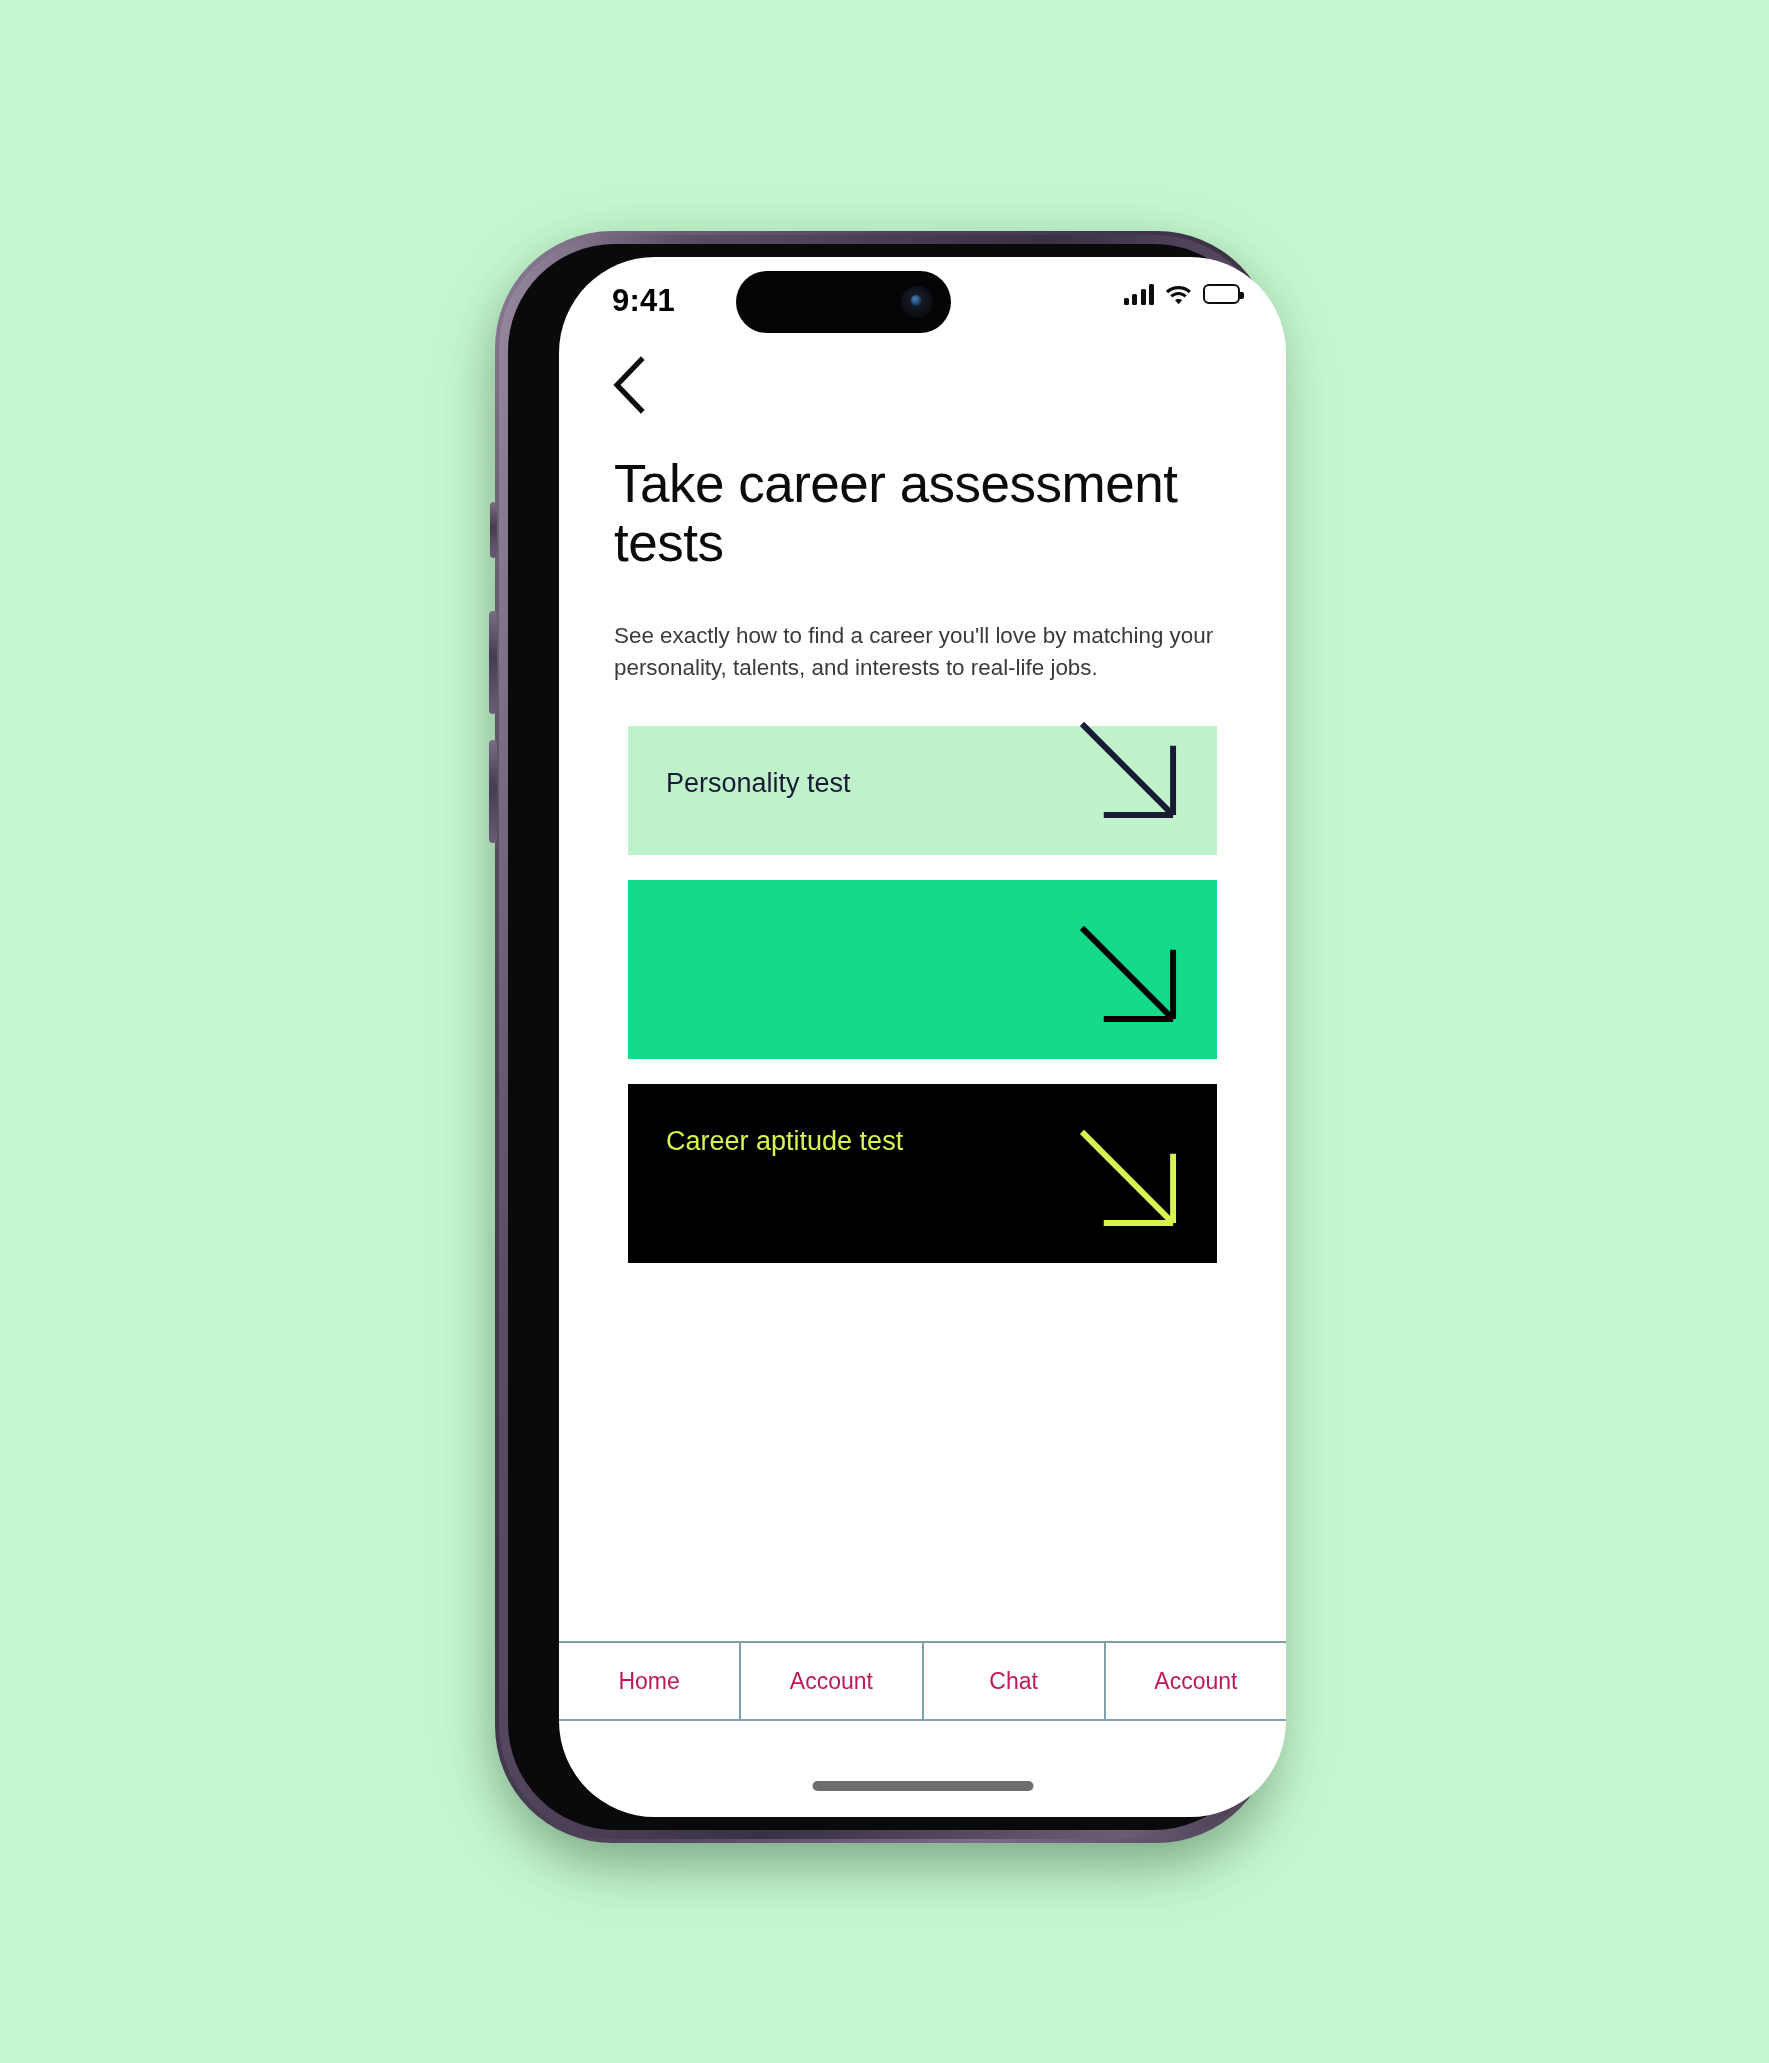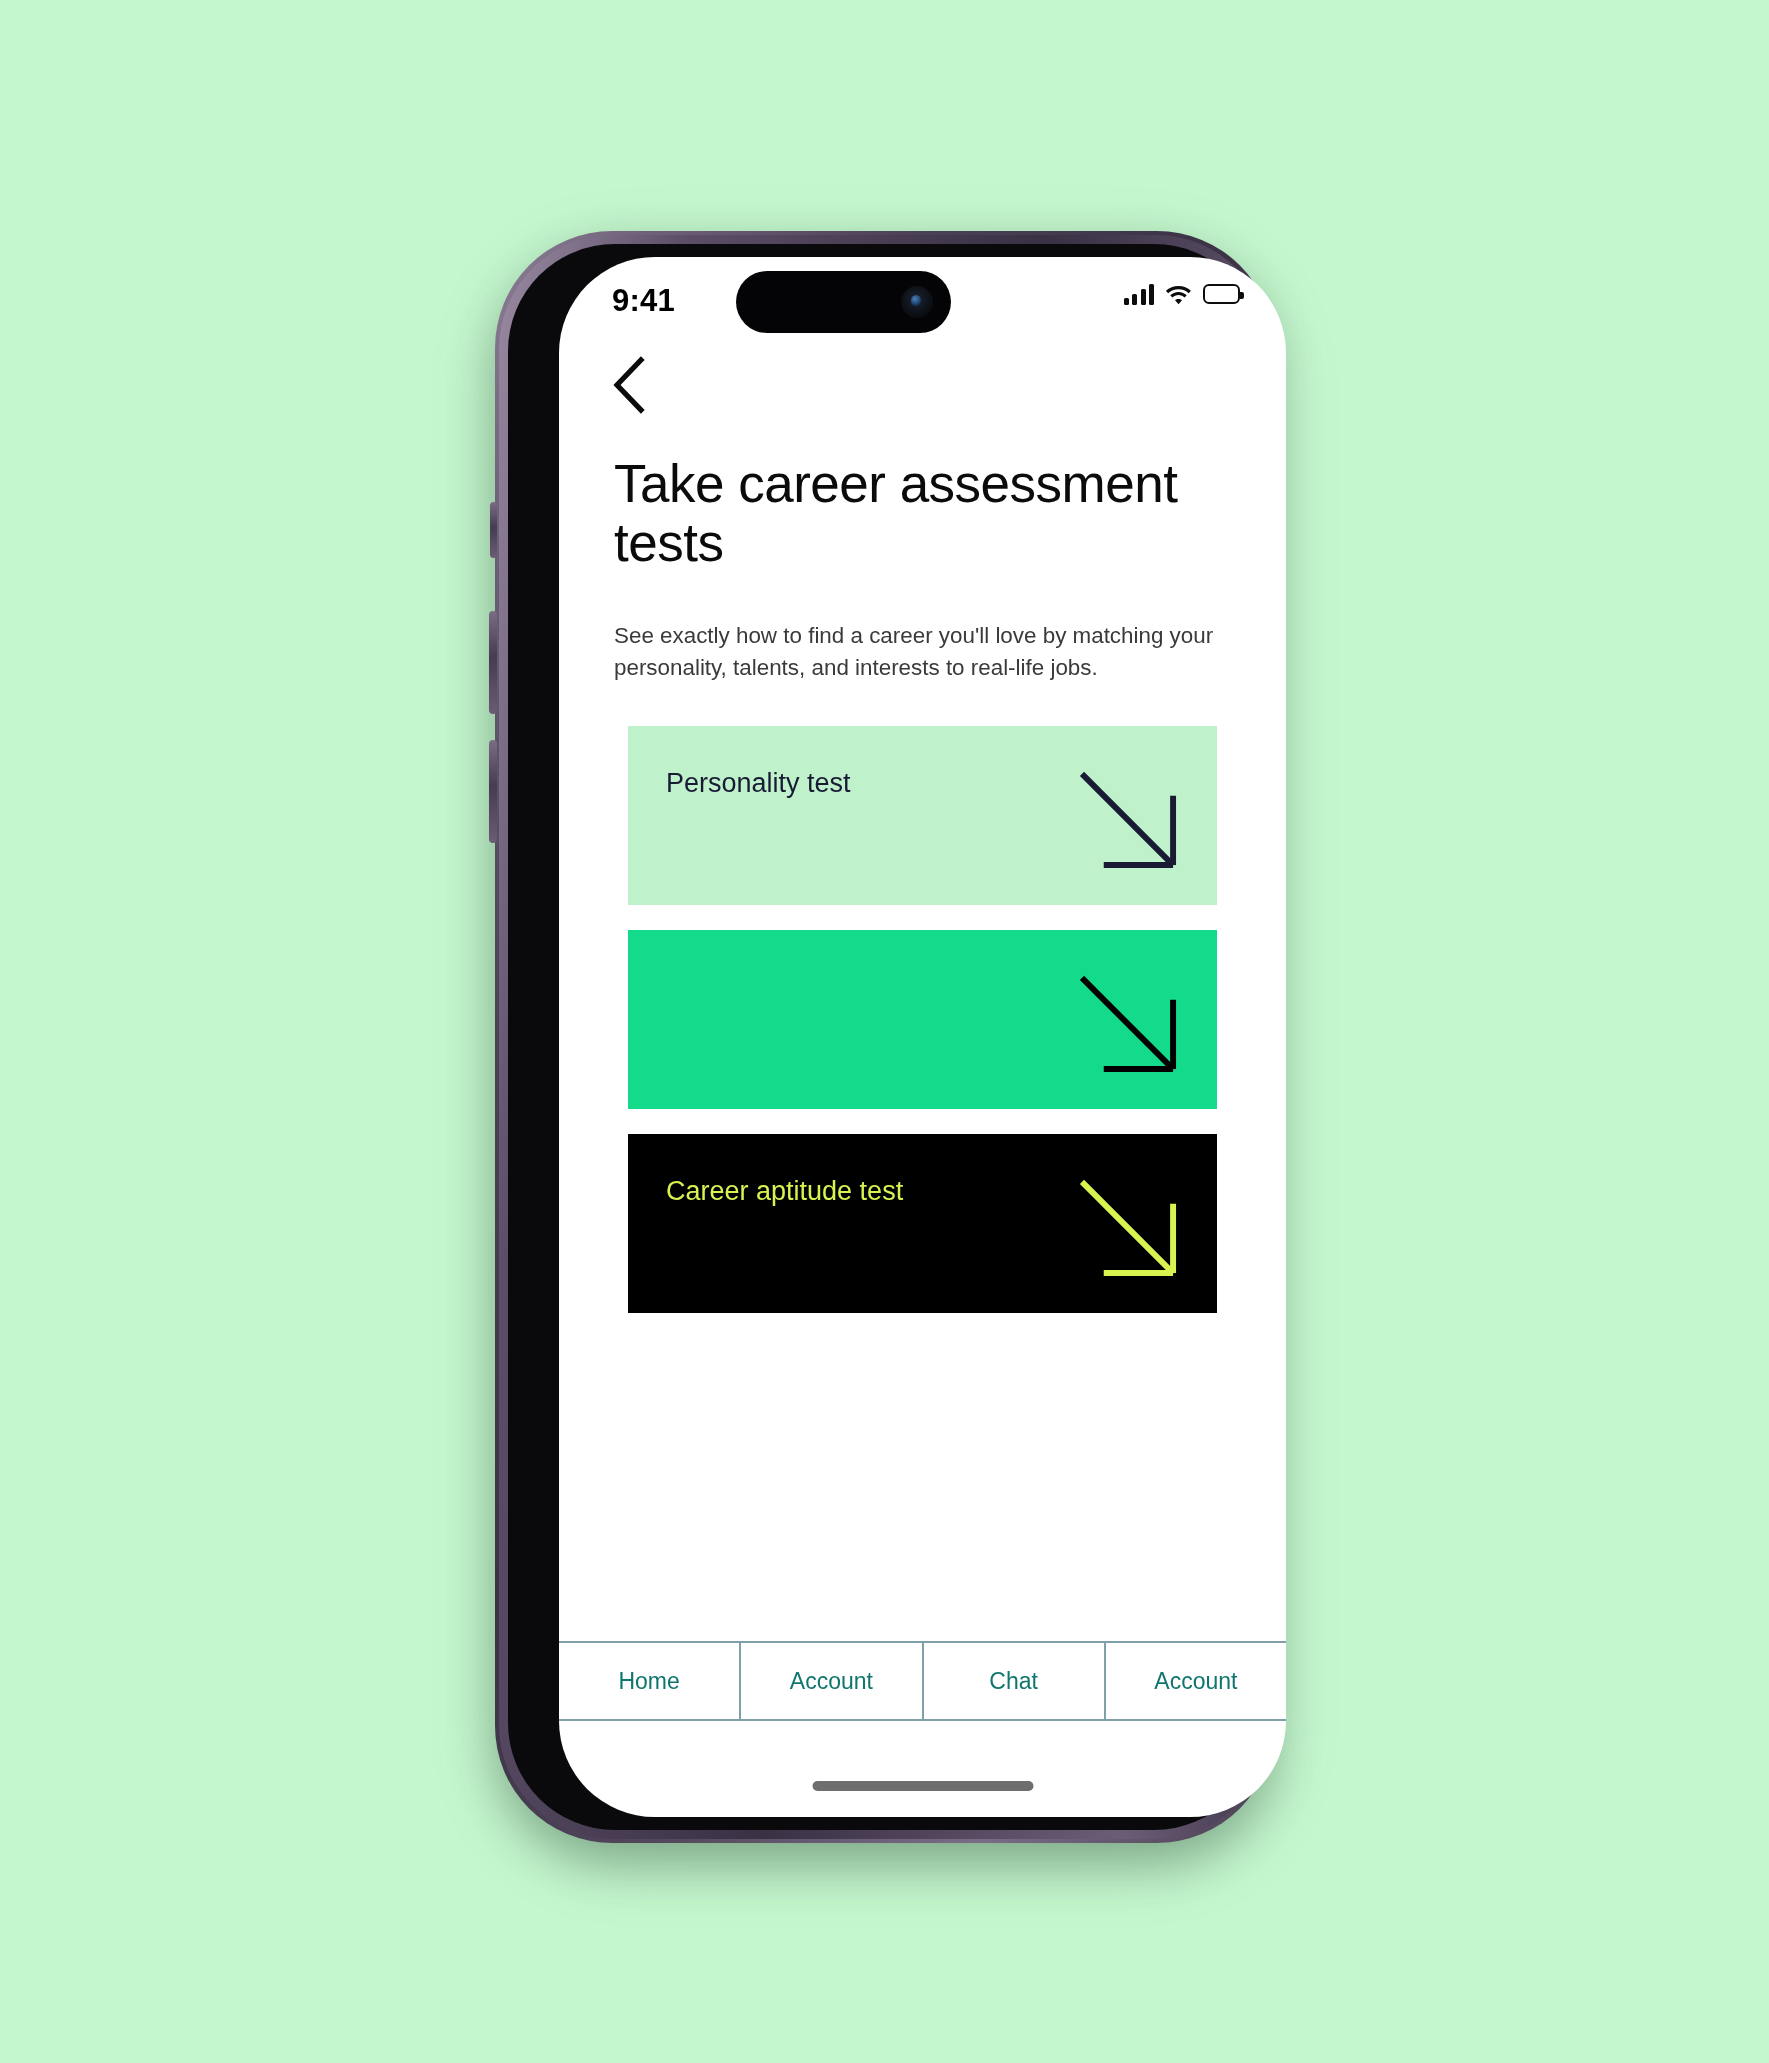--- a/index.html
+++ b/index.html
@@ -212,21 +212,21 @@
     top: 383px;
     width: 727px;
   }
   .card {
     position: relative;
     margin: 0 auto 25px auto;
     width: 589px;
     box-sizing: border-box;
     padding: 40px 38px;
   }
-  .card-personality { height: 179px; background: #BFF2CB; }
+  .card-personality { height: 129px; background: #BFF2CB; }
   .card-interest    { height: 179px; background: #14DB8C; }
   .card-aptitude    { height: 179px; background: #000000; }
   .card-label {
     font-size: 27px;
     font-weight: 400;
     line-height: 1.32;
     white-space: pre-line;
   }
   .card-personality .card-label { color: #191B34; }
   .card-interest .card-label    { color: #000000; }
@@ -251,21 +251,21 @@
     border-bottom: 2px solid #7FA0A8;
     box-sizing: border-box;
     background: #fff;
   }
   .tab {
     flex: 1;
     display: flex;
     align-items: center;
     justify-content: center;
     font-size: 23px;
-    color: #0f766e;
+    color: #be185d;
     border-right: 2px solid #7FA0A8;
     box-sizing: border-box;
   }
   .tab:last-child { border-right: none; }
 
   .home-indicator {
     position: absolute;
     left: 50%;
     transform: translateX(-50%);
     bottom: 26px;

